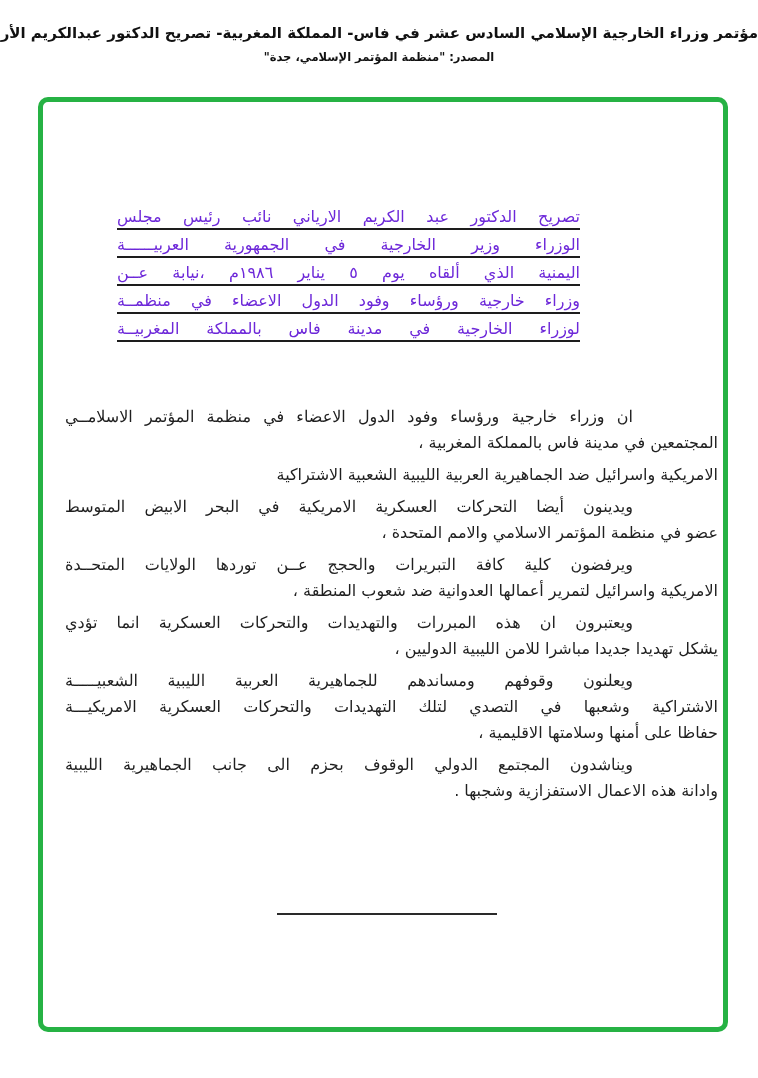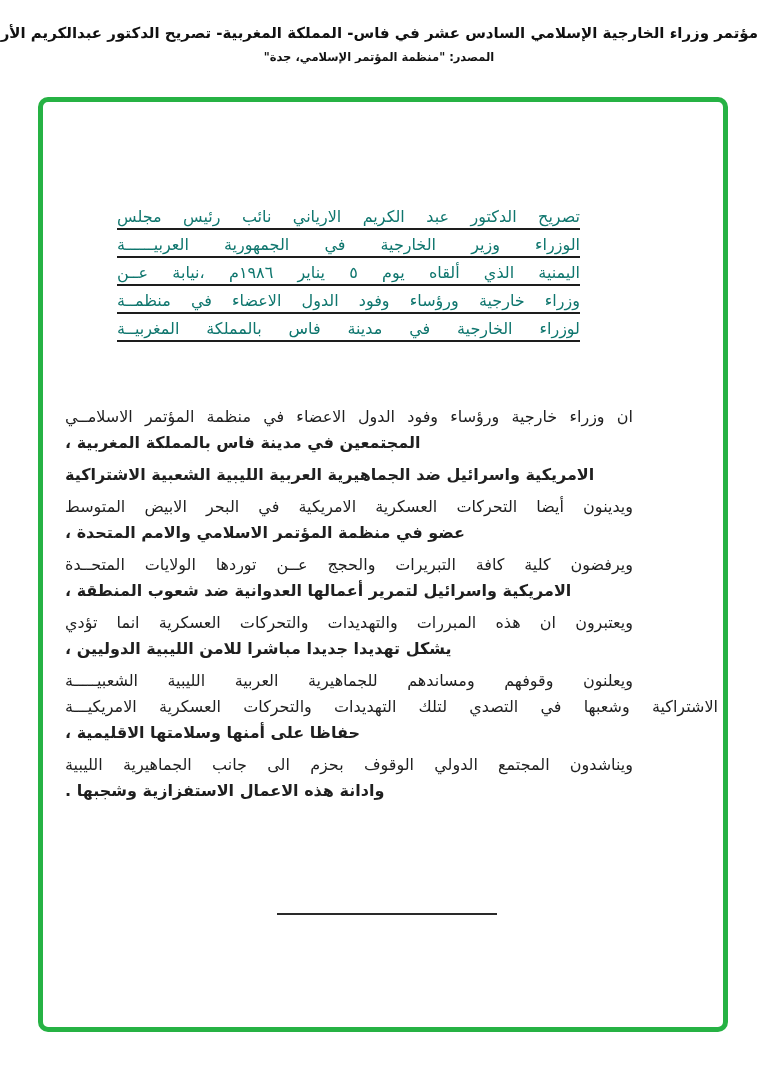--- a/index.html
+++ b/index.html
@@ -30,42 +30,42 @@
     position: absolute; left: 38px; top: 97px;
     width: 690px; height: 935px;
     border: 5px solid #26b244;
     border-radius: 10px;
     background: #ffffff;
   }
 
   
   .heading-block {
     position: absolute; left: 117px; top: 207px; width: 463px;
-    direction: rtl; font-size: 16px; color: #0f766e;
+    direction: rtl; font-size: 16px; color: #6d28d9;
   }
   .hline {
     line-height: 20px;
     padding-bottom: 1px;
     border-bottom: 2px solid #1d1d1d;
     margin-bottom: 5px;
     text-align: justify;
     text-align-last: justify;
     white-space: nowrap; 
   }
 
   
   .body-block {
     position: absolute; left: 65px; top: 404px; width: 653px;
     direction: rtl; font-size: 16px; color: #1f1f1f;
   }
   .para { margin-bottom: 6px; }
   .ln { line-height: 26px; white-space: nowrap; }
-  .first-ln { text-indent: 85px; }
+  .first-ln { text-indent: 85px; font-family: Liberation Serif, serif; }
   .just { text-align: justify; text-align-last: justify; }
-  .last-ln { text-align: left; font-weight: bold; }
+  .last-ln { text-align: right; }
 
   
   .sig-rule {
     position: absolute; left: 277px; top: 913px;
     width: 220px; height: 2px; background: #2a2a2a;
   }
 </style>
 </head>
 <body>
 

